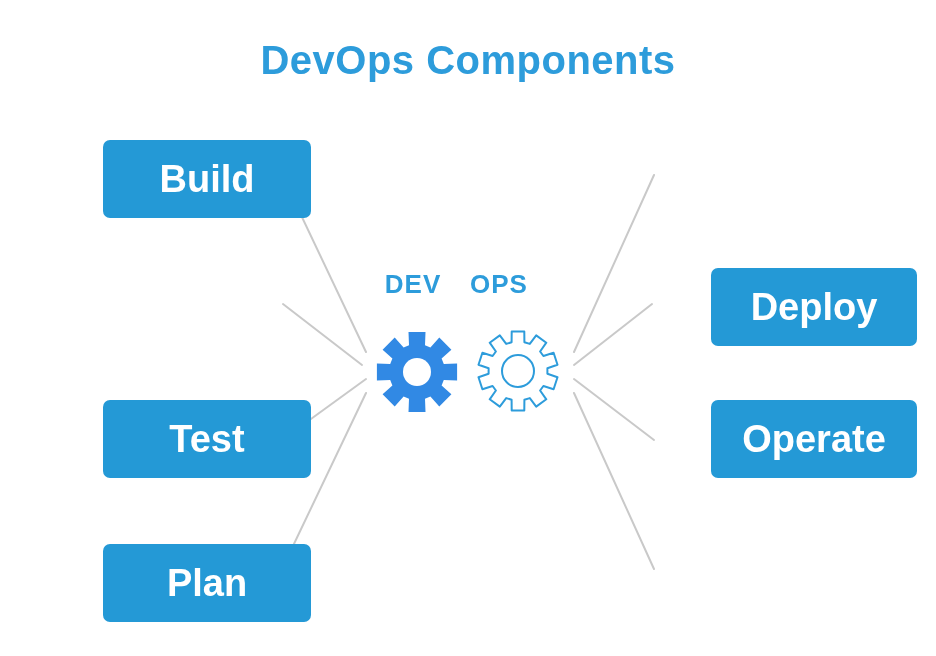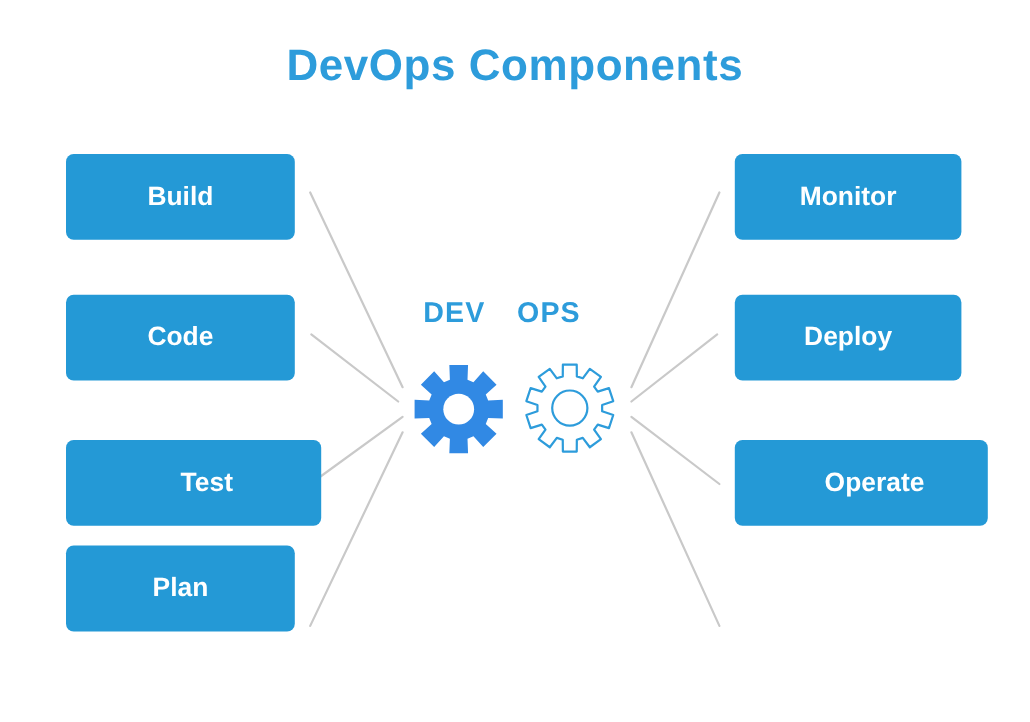--- a/index.html
+++ b/index.html
@@ -39,32 +39,33 @@
     font-weight: bold;
     color: var(--title-blue, #2D9CDB);
     letter-spacing: 0.5px;
   }
   .node {
     position: absolute;
     height: 78px;
     background: var(--box-blue, #2499D6);
     border-radius: 7px;
     color: var(--box-text, #ffffff);
-    font-size: 24px;
+    font-size: 38px;
     font-weight: bold;
     display: flex;
     align-items: center;
     justify-content: center;
+    margin-left: 43px;
   }
   .node.left  { left: 60px;  width: 208px; }
   .node.right { left: 668px; width: 206px; }
   .row1 { top: 140px; }
   .row2 { top: 268px; }
-  .row3 { top: 400px; padding-left: 24px; }
-  .row4 { top: 496px; }
+  .row3 { top: 400px; }
+  .row4 { top: 544px; }
   .gear-label {
     position: absolute;
     top: 269px;
     width: 104px;
     text-align: center;
     font-size: 26px;
     font-weight: bold;
     color: var(--title-blue, #2D9CDB);
     letter-spacing: 1px;
   }
@@ -93,24 +94,22 @@
       </g>
     <g id="opsGear">
         <path d="M511.6 342.2L511.7 331.5L524.3 331.5L524.4 342.2L529.8 343.9L536.2 335.4L546.3 342.7L540.1 351.5L543.4 356.0L553.6 352.8L557.5 364.7L547.4 368.2L547.4 373.8L557.5 377.3L553.6 389.2L543.4 386.0L540.1 390.5L546.3 399.3L536.2 406.6L529.8 398.1L524.4 399.8L524.3 410.5L511.7 410.5L511.6 399.8L506.2 398.1L499.8 406.6L489.7 399.3L495.9 390.5L492.6 386.0L482.4 389.2L478.5 377.3L488.6 373.8L488.6 368.2L478.5 364.7L482.4 352.8L492.6 356.0L495.9 351.5L489.7 342.7L499.8 335.4L506.2 343.9Z" fill="#ffffff" stroke="#2D9CDB" stroke-width="2" stroke-linejoin="round"></path>
         <circle cx="518" cy="371" r="16" fill="none" stroke="#2D9CDB" stroke-width="2"></circle>
       </g>
   </svg>
 
   <div class="title">DevOps Components</div>
 
   <div class="node left row1">Build</div>
-  <div class="node left row2">Code</div>
   <div class="node left row3">Test</div>
   <div class="node left row4">Plan</div>
 
-  <div class="node right row1">Monitor</div>
   <div class="node right row3">Operate</div>
   <div class="node right row2">Deploy</div>
 
   <div class="gear-label dev">DEV</div>
   <div class="gear-label ops">OPS</div>
 
 </div>
 
 </body></html>

